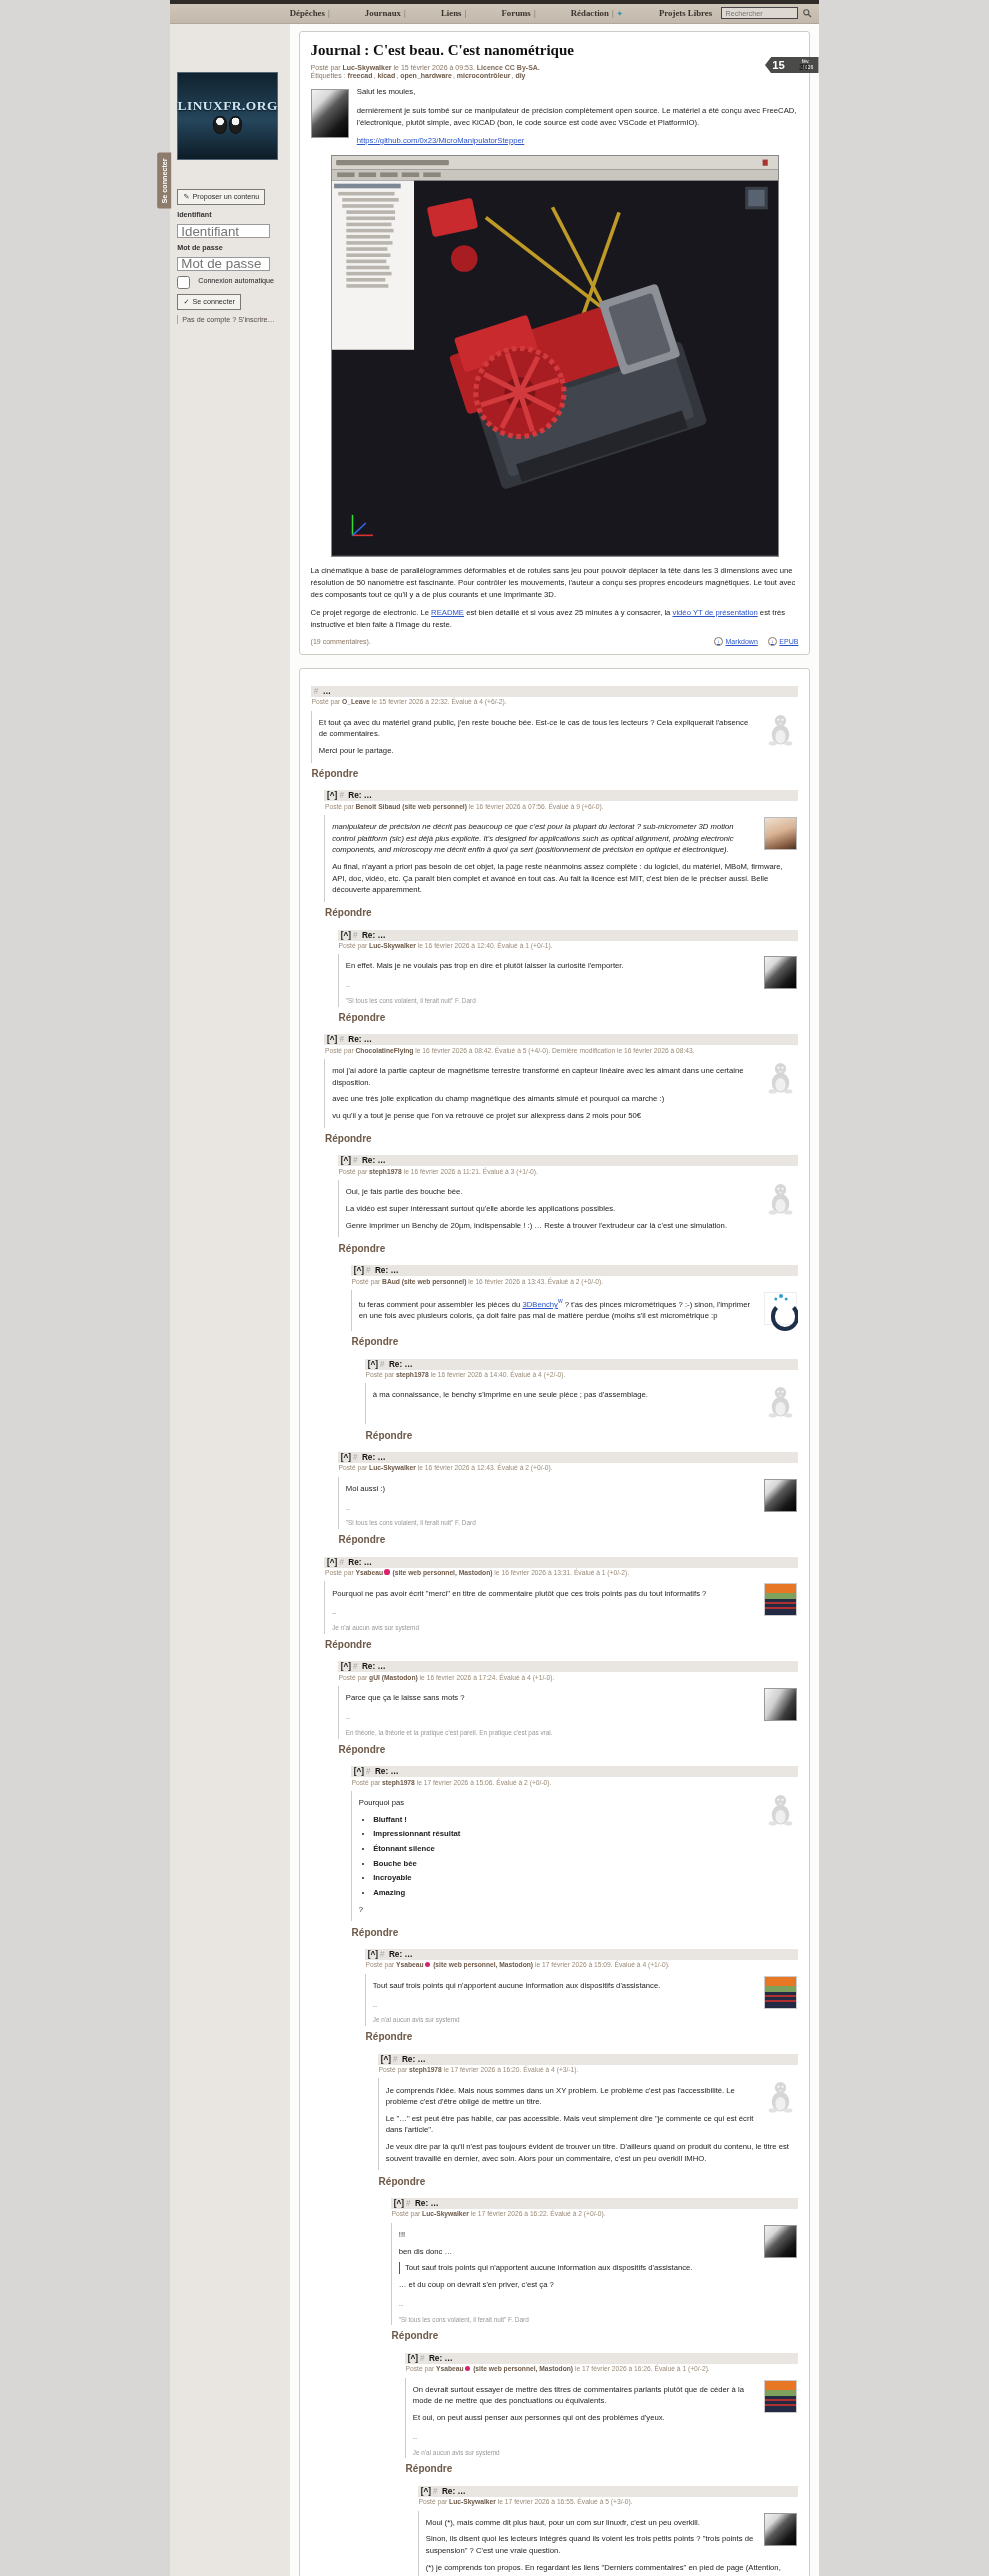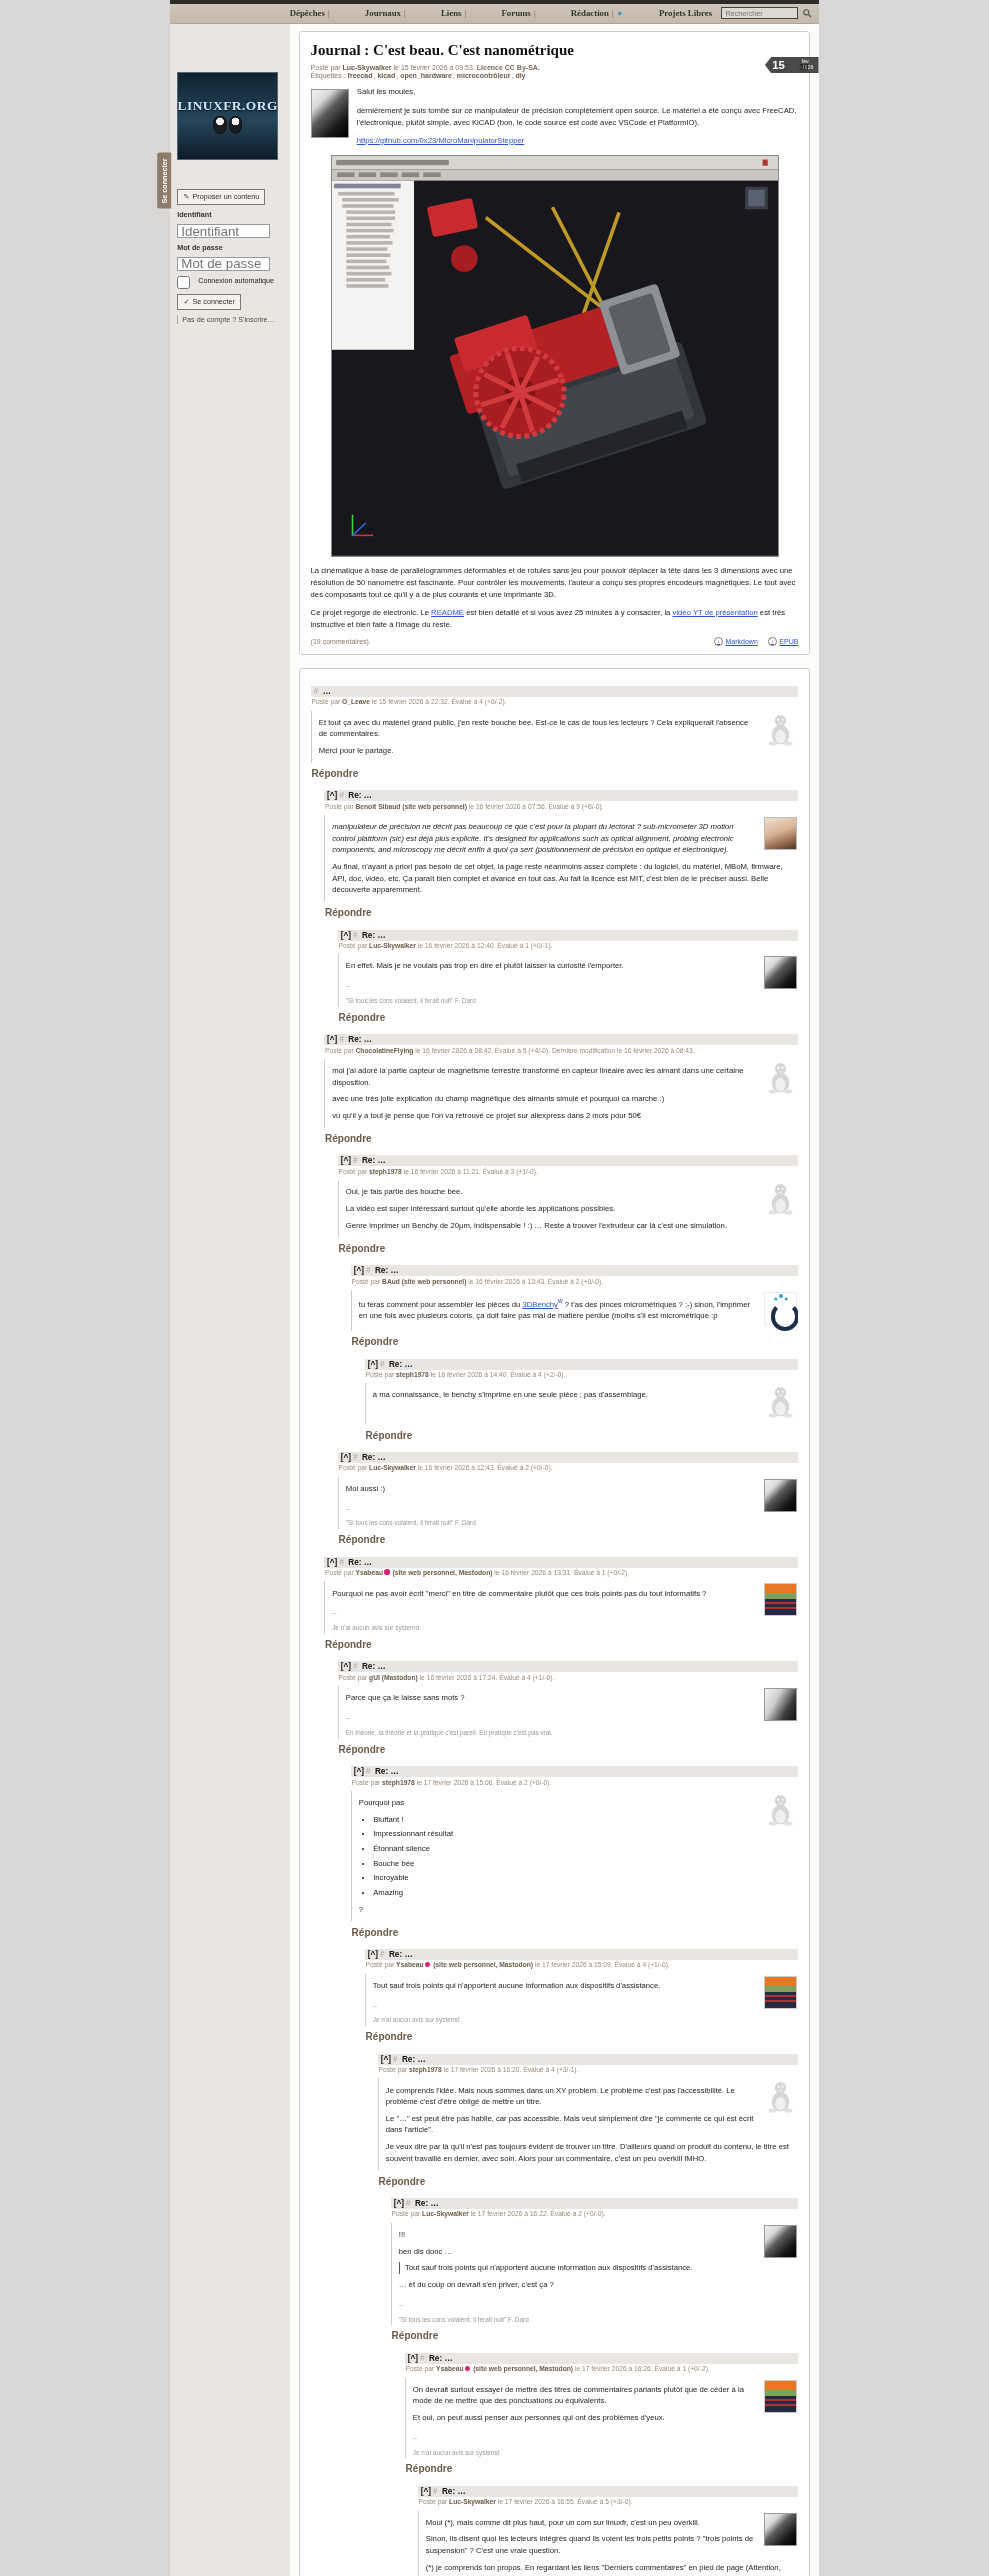--- a/index.html
+++ b/index.html
@@ -53,21 +53,21 @@
   .comment { margin-top:9.3px; }
   .c-head { background:#e9e6e1; padding:1px 3.1px; font-size:8.2px; }
   .c-head .up { color:#111; font-weight:bold; text-decoration:none; margin-right:2.1px; }
   .c-head .hash { color:#aaa; text-decoration:none; margin-right:2.1px; }
   .c-head .c-title { font-weight:bold; color:#111; }
   .c-meta { color:#9b8a77; font-size:6.7px; margin:1.5px 0 5.2px 1px; }
   .c-meta a { color:#6d5948; font-weight:bold; text-decoration:none; }
   .c-body { border-left:0.5px solid #ccc; padding:1px 0 1px 7.2px; margin-left:0; line-height:1.5; overflow:hidden; }
   .c-body p { margin:5.2px 0; }
   .c-body ul { margin:5.2px 0 5.2px 14.4px; }
-  .c-body li { margin:3.1px 0; }
+  .c-body li { margin:3.1px 0;font-weight:bold; }
   .c-body blockquote { border-left:1.5px solid #555; padding-left:5.2px; margin:5.2px 0; }
   .av { float:right; width:33px; height:33px; margin:1px 1px 5.2px 9.3px; }
   .av-benoit { background:linear-gradient(160deg,#efe0d2 0%,#d9b394 45%,#8a5f43 80%,#4a3222); border:0.5px solid #bbb; }
   .av-doll { background:linear-gradient(#e77724 0 30%, #7ea15b 30% 48%, #232a44 48% 58%, #b03030 58% 64%, #232a44 64% 74%, #b03030 74% 80%, #232a44 80% 100%); border:0.5px solid #ccc; }
   .av-gui { background:linear-gradient(120deg,#f5f5f5 0%,#cfcfcf 35%,#3c3c3c 70%,#101010 100%); border:0.5px solid #999; }
   .av-baud { background:#fff; border:0.5px solid #eee; position:relative; }
   .av-baud::before { content:""; position:absolute; left:5.2px; top:9.3px; width:20.6px; height:20.6px; border-radius:50%; border:4.6px solid #1d3049; border-top-color:transparent; }
   .av-baud::after { content:""; position:absolute; left:13.4px; top:1px; width:4.1px; height:4.1px; border-radius:50%; background:#2f9fd0; box-shadow:-5.2px 3.1px 0 -0.5px #2f9fd0, 5.2px 3.1px 0 -0.5px #2f9fd0; }
   .sig { color:#999; font-size:6.4px; margin-top:9.3px; }
   .sig .dash { margin-bottom:5.2px; }

